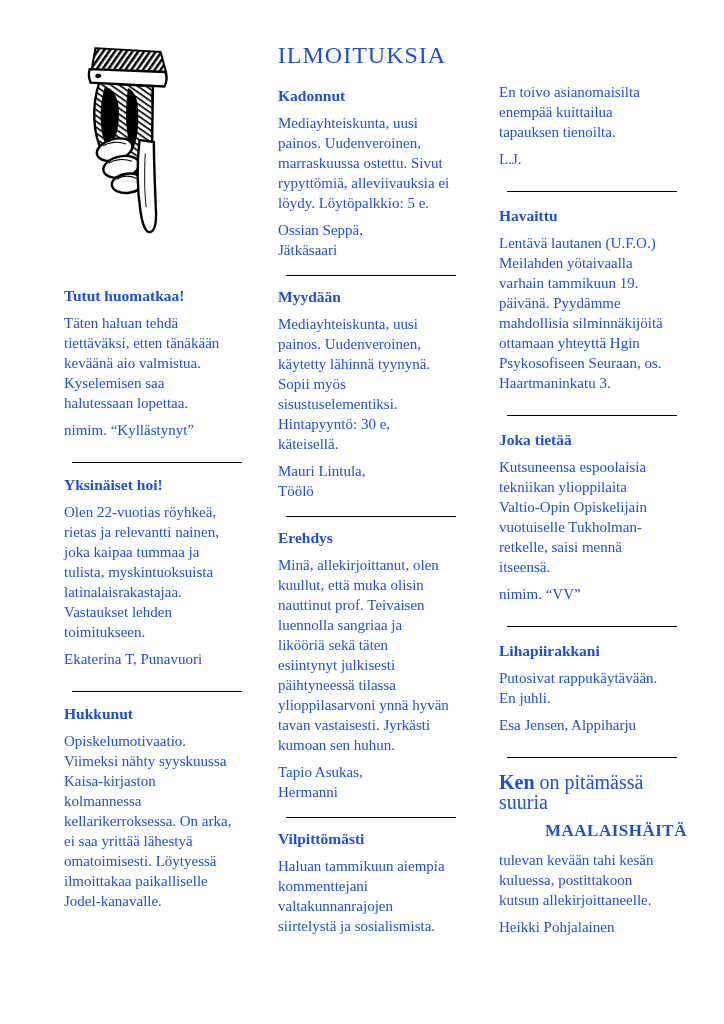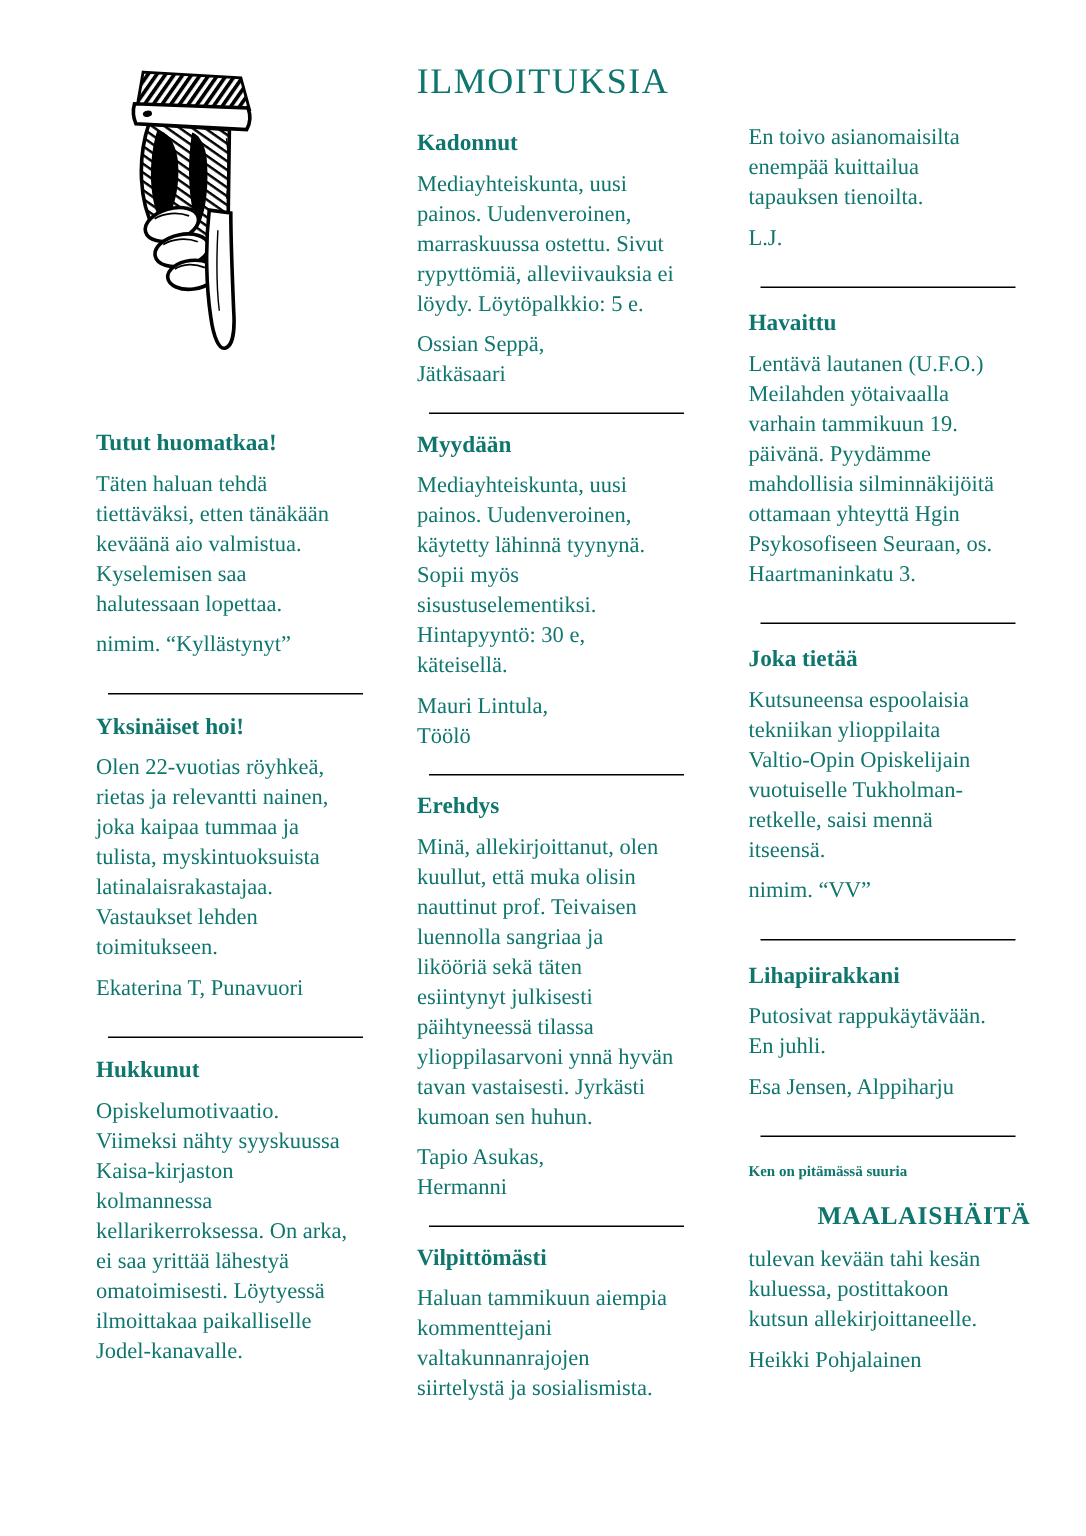--- a/index.html
+++ b/index.html
@@ -1,20 +1,20 @@
 <!DOCTYPE html>
 <html><head>
 <meta charset="utf-8">
 <style>
   html,body { margin:0; padding:0; background:#ffffff; }
   .page {
     position:relative;
     width:724px; height:1024px;
     background:#ffffff;
-    color:#0f766e;
+    color:#1d4ed8;
     font-family:"Liberation Serif","DejaVu Serif",serif;
     overflow:hidden;
   }
   .title {
     position:absolute; top:42px; left:0; width:724px;
     margin:0; text-align:center;
     font-size:24px; font-weight:400; letter-spacing:1px;
   }
   .col { position:absolute; width:188px; }
   .col-left  { left:64px;  top:46px; }
@@ -30,21 +30,21 @@
   .heading { font-size:15.5px; font-weight:700; line-height:20px; margin:0 0 7px 0; }
   .body { font-size:15px; line-height:20px; margin:0; white-space:pre-line; }
   .sig  { font-size:15px; line-height:20px; margin:7px 0 0 0; text-align:left;
           padding-right:10px; white-space:pre-line; }
 
   .divider { height:0; border-bottom:1.6px solid #000; width:170px;
              margin:15px 0 11px 8px; }
   .col-left .divider  { margin-top:22px; margin-bottom:12px; }
   .col-right .divider { margin-top:22px; margin-bottom:14px; }
 
-  .lead { font-size:10px; line-height:20px; margin:0;font-weight:bold; }
+  .lead { font-size:20px; line-height:20px; margin:0; }
   .center-head { font-size:17px; font-weight:700; text-align:right;
                  letter-spacing:0.5px; line-height:22px; margin:8px 0; }
   .wed-body { margin-top:8px; }
 </style>
 </head>
 <body>
 
 <main class="page">
 
   <h1 class="title">ILMOITUKSIA</h1>

